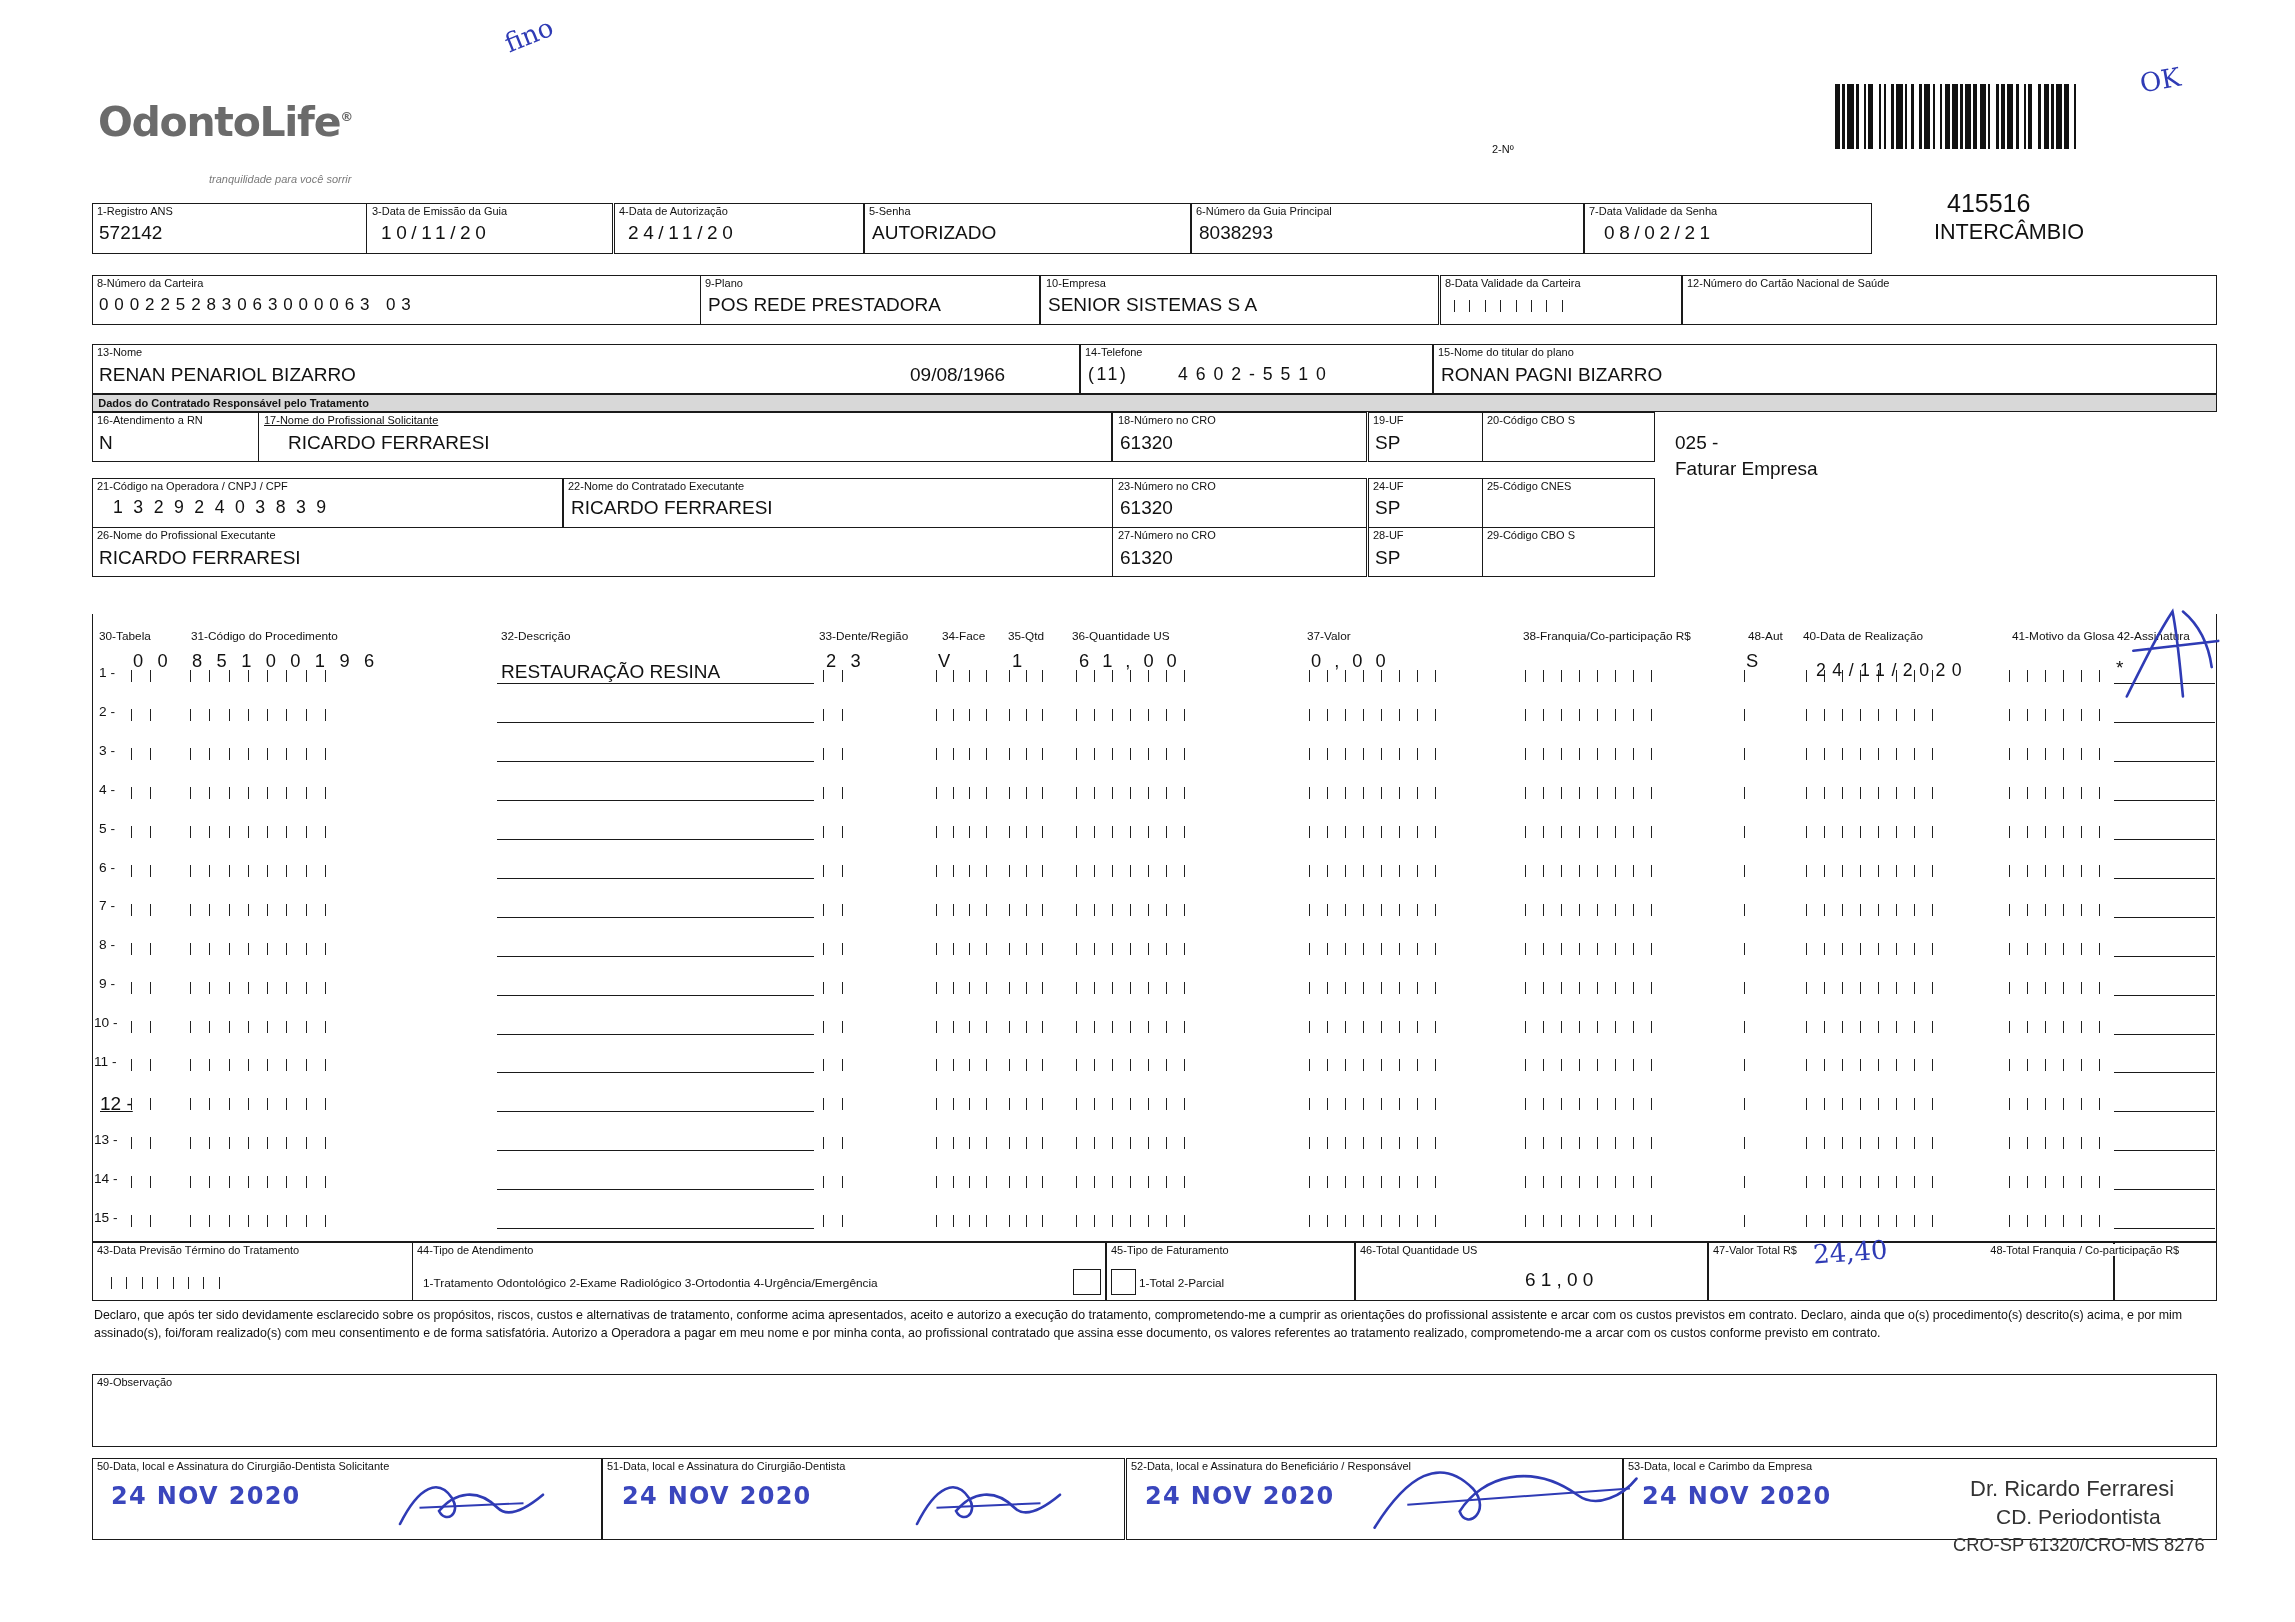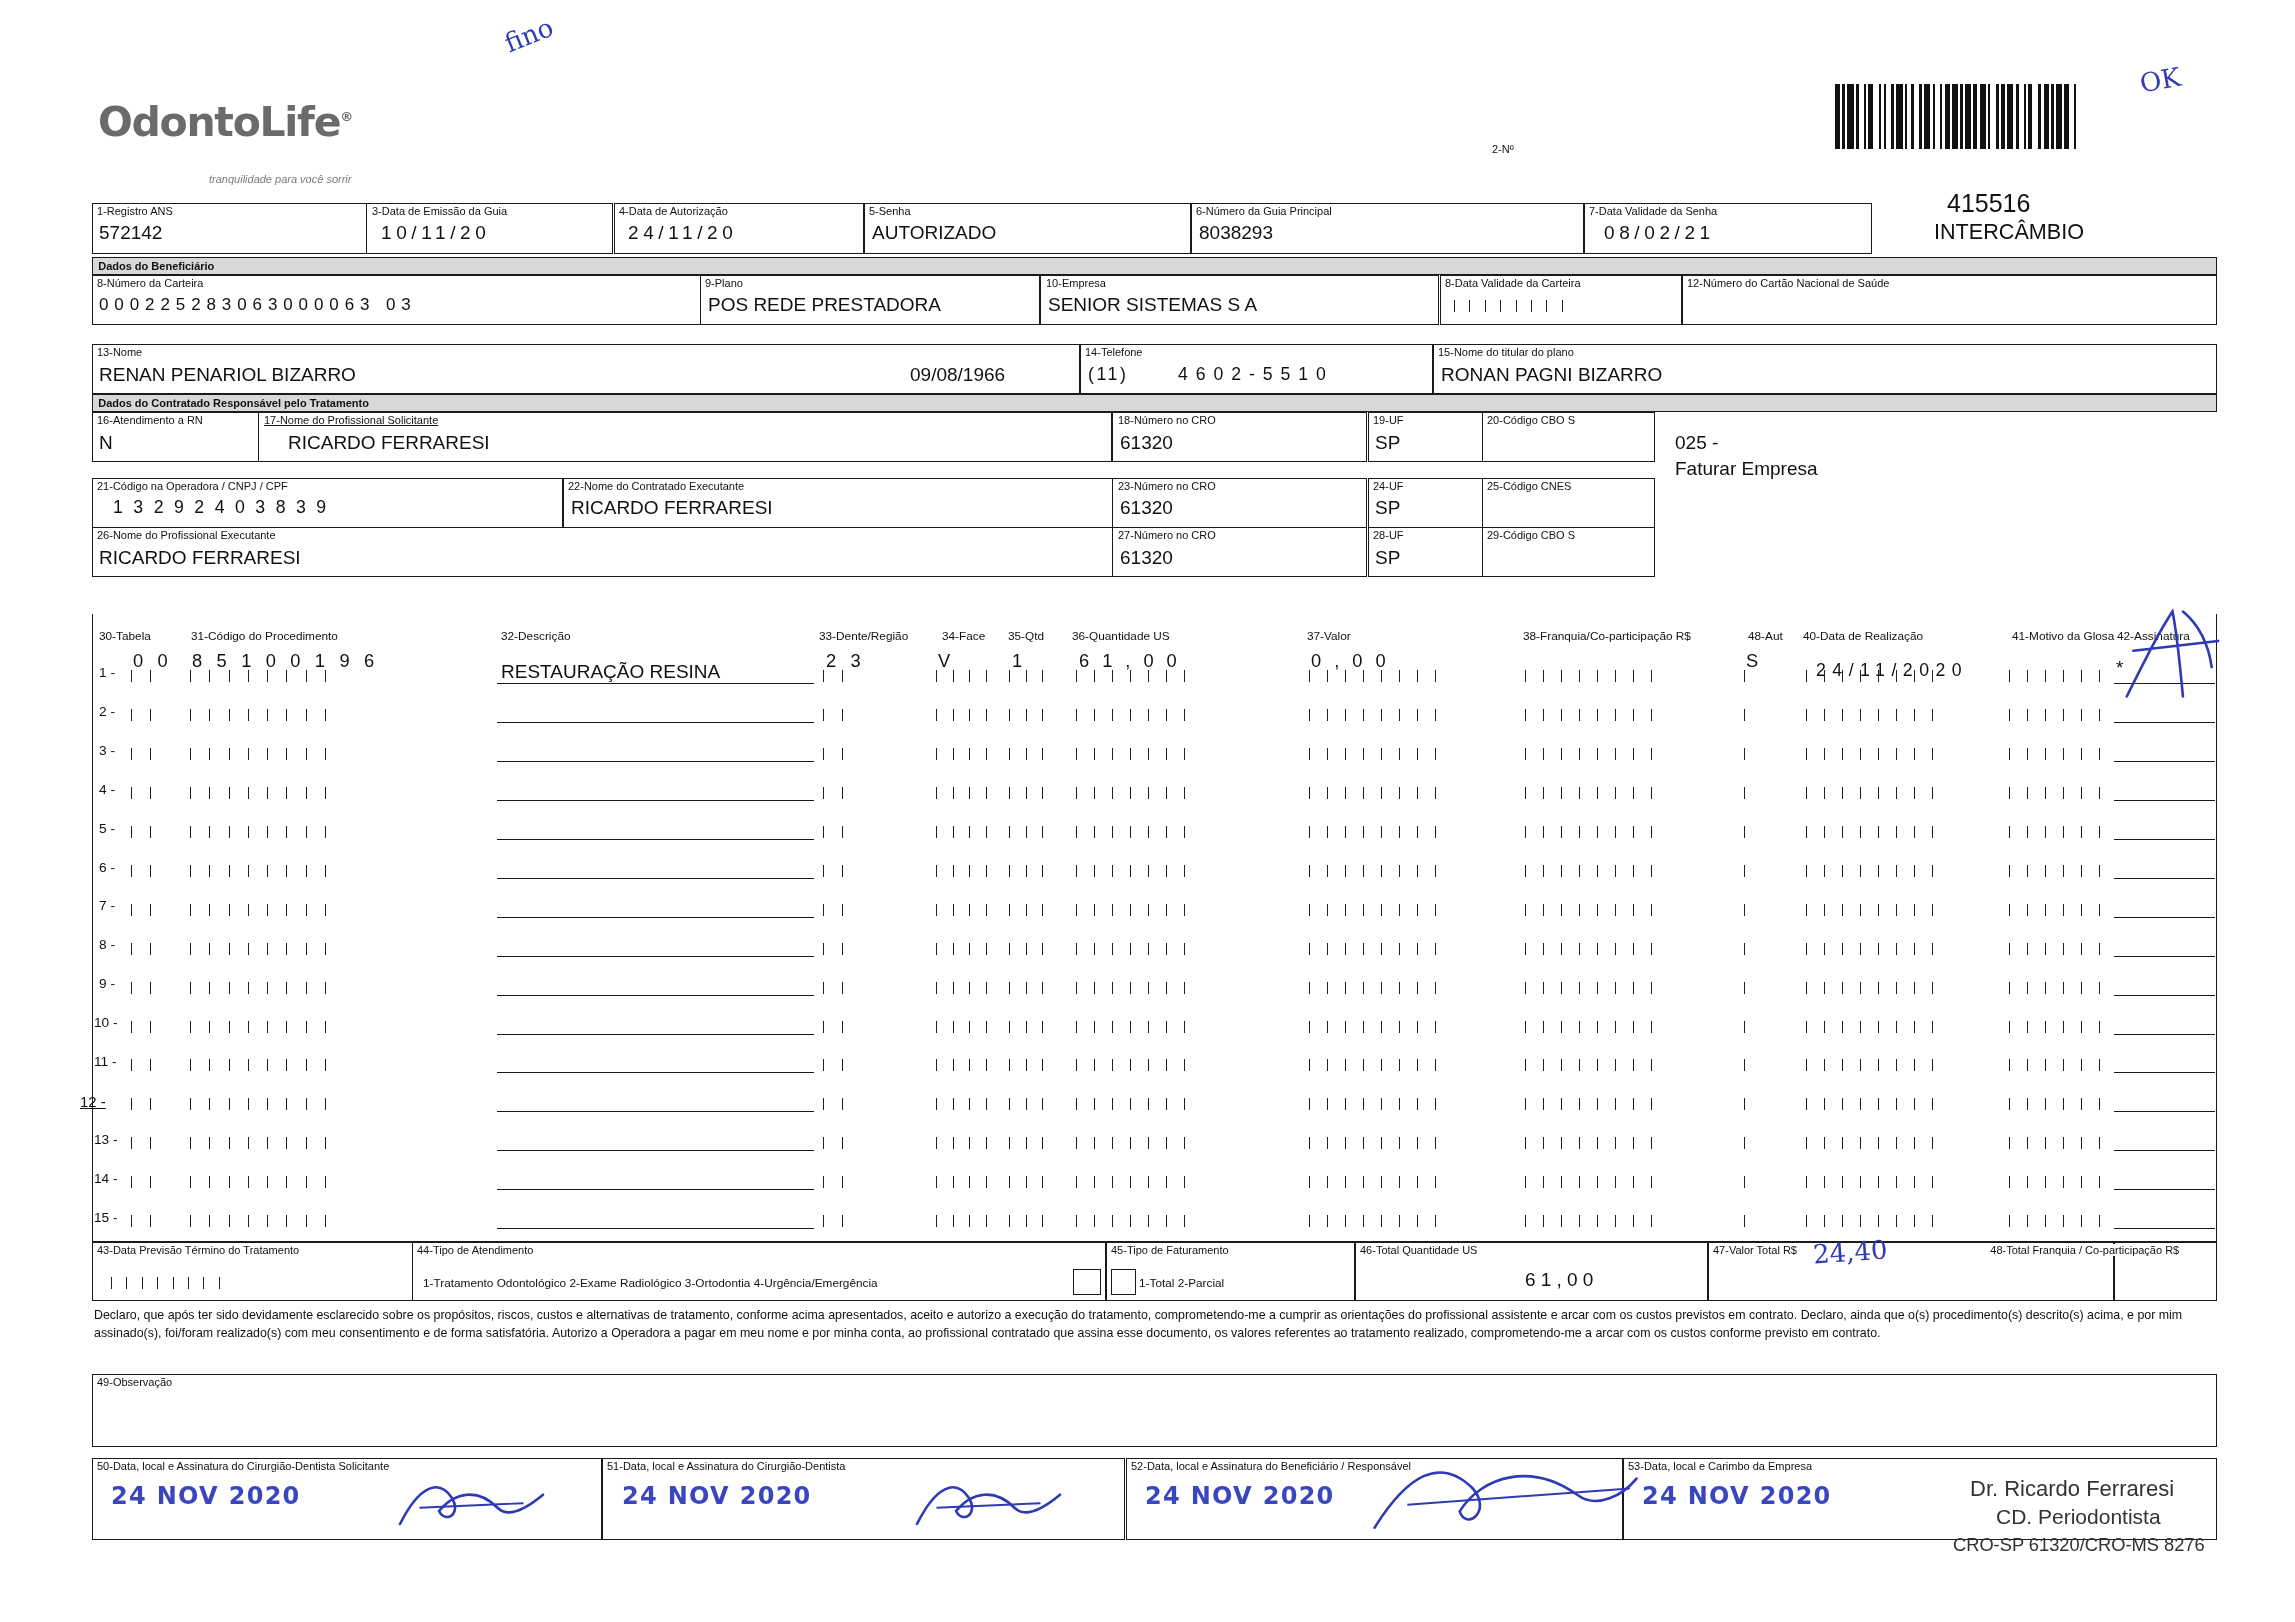--- a/index.html
+++ b/index.html
@@ -144,23 +144,20 @@
   <div class="val" style="left:872px;top:222px;">AUTORIZADO</div>
 
   <div class="bx" style="left:1191px;top:203px;width:393px;height:51px;"></div>
   <div class="lbl" style="left:1196px;top:205px;">6-Número da Guia Principal</div>
   <div class="val" style="left:1199px;top:222px;">8038293</div>
 
   <div class="bx" style="left:1584px;top:203px;width:288px;height:51px;"></div>
   <div class="lbl" style="left:1589px;top:205px;">7-Data Validade da Senha</div>
   <div class="val" style="left:1604px;top:222px;letter-spacing:4.6px;">08/02/21</div>
 
-  <div class="secbar" style="left:92px;top:257px;width:2125px;height:18.3px;">
-    <span>Dados do Beneficiário</span>
-  </div>
 
   <div class="bx" style="left:92px;top:275px;width:609px;height:50px;"></div>
   <div class="lbl" style="left:97px;top:277px;">8-Número da Carteira</div>
   <div class="val" style="left:99px;top:294px;font-size:17px;letter-spacing:5.9px;">000225283063000063 03</div>
 
   <div class="bx" style="left:700px;top:275px;width:340px;height:50px;"></div>
   <div class="lbl" style="left:705px;top:277px;">9-Plano</div>
   <div class="val" style="left:708px;top:294px;">POS REDE PRESTADORA</div>
 
   <div class="bx" style="left:1040px;top:275px;width:399px;height:50px;"></div>
@@ -1181,21 +1178,21 @@
       </div>
       <div class="comb" style="left:2009px;top:1055px;height:15.7px;">
         <i style="margin-right:17px;"></i>
         <i style="margin-right:17px;"></i>
         <i style="margin-right:17px;"></i>
         <i style="margin-right:17px;"></i>
         <i style="margin-right:17px;"></i>
         <i style="margin-right:17px;"></i>
       </div>
       <div class="hr" style="left:2114px;top:1072px;width:101px;"></div>
-      <div class="rowlabel" style="left:80px;top:1093px;font-size:15px;text-decoration:underline;">12 -</div>
+      <div class="rowlabel" style="left:100px;top:1093px;font-size:19px;text-decoration:underline;">12 -</div>
       <div class="comb" style="left:131px;top:1094px;height:15.7px;">
         <i style="margin-right:18.3px;"></i>
         <i style="margin-right:18.3px;"></i>
       </div>
       <div class="comb" style="left:190px;top:1094px;height:15.7px;">
         <i style="margin-right:18.3px;"></i>
         <i style="margin-right:18.3px;"></i>
         <i style="margin-right:18.3px;"></i>
         <i style="margin-right:18.3px;"></i>
         <i style="margin-right:18.3px;"></i>

